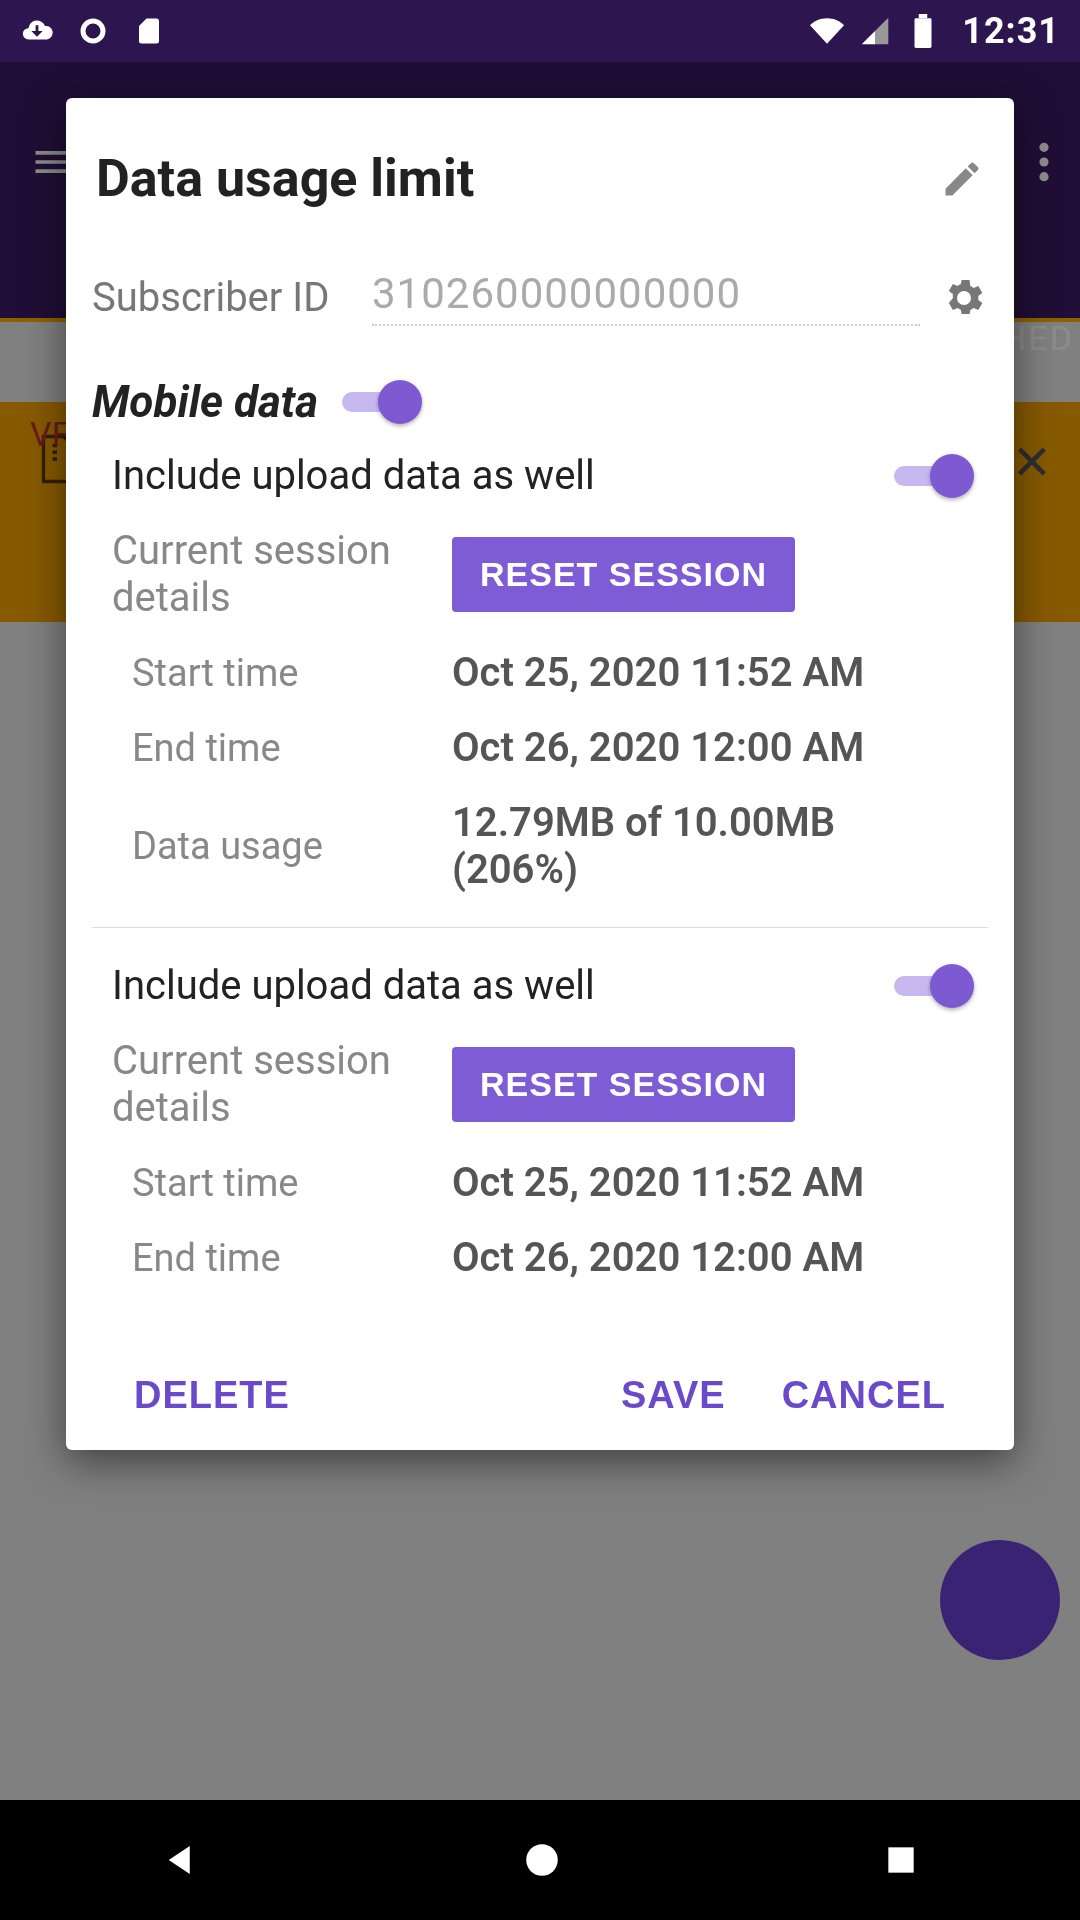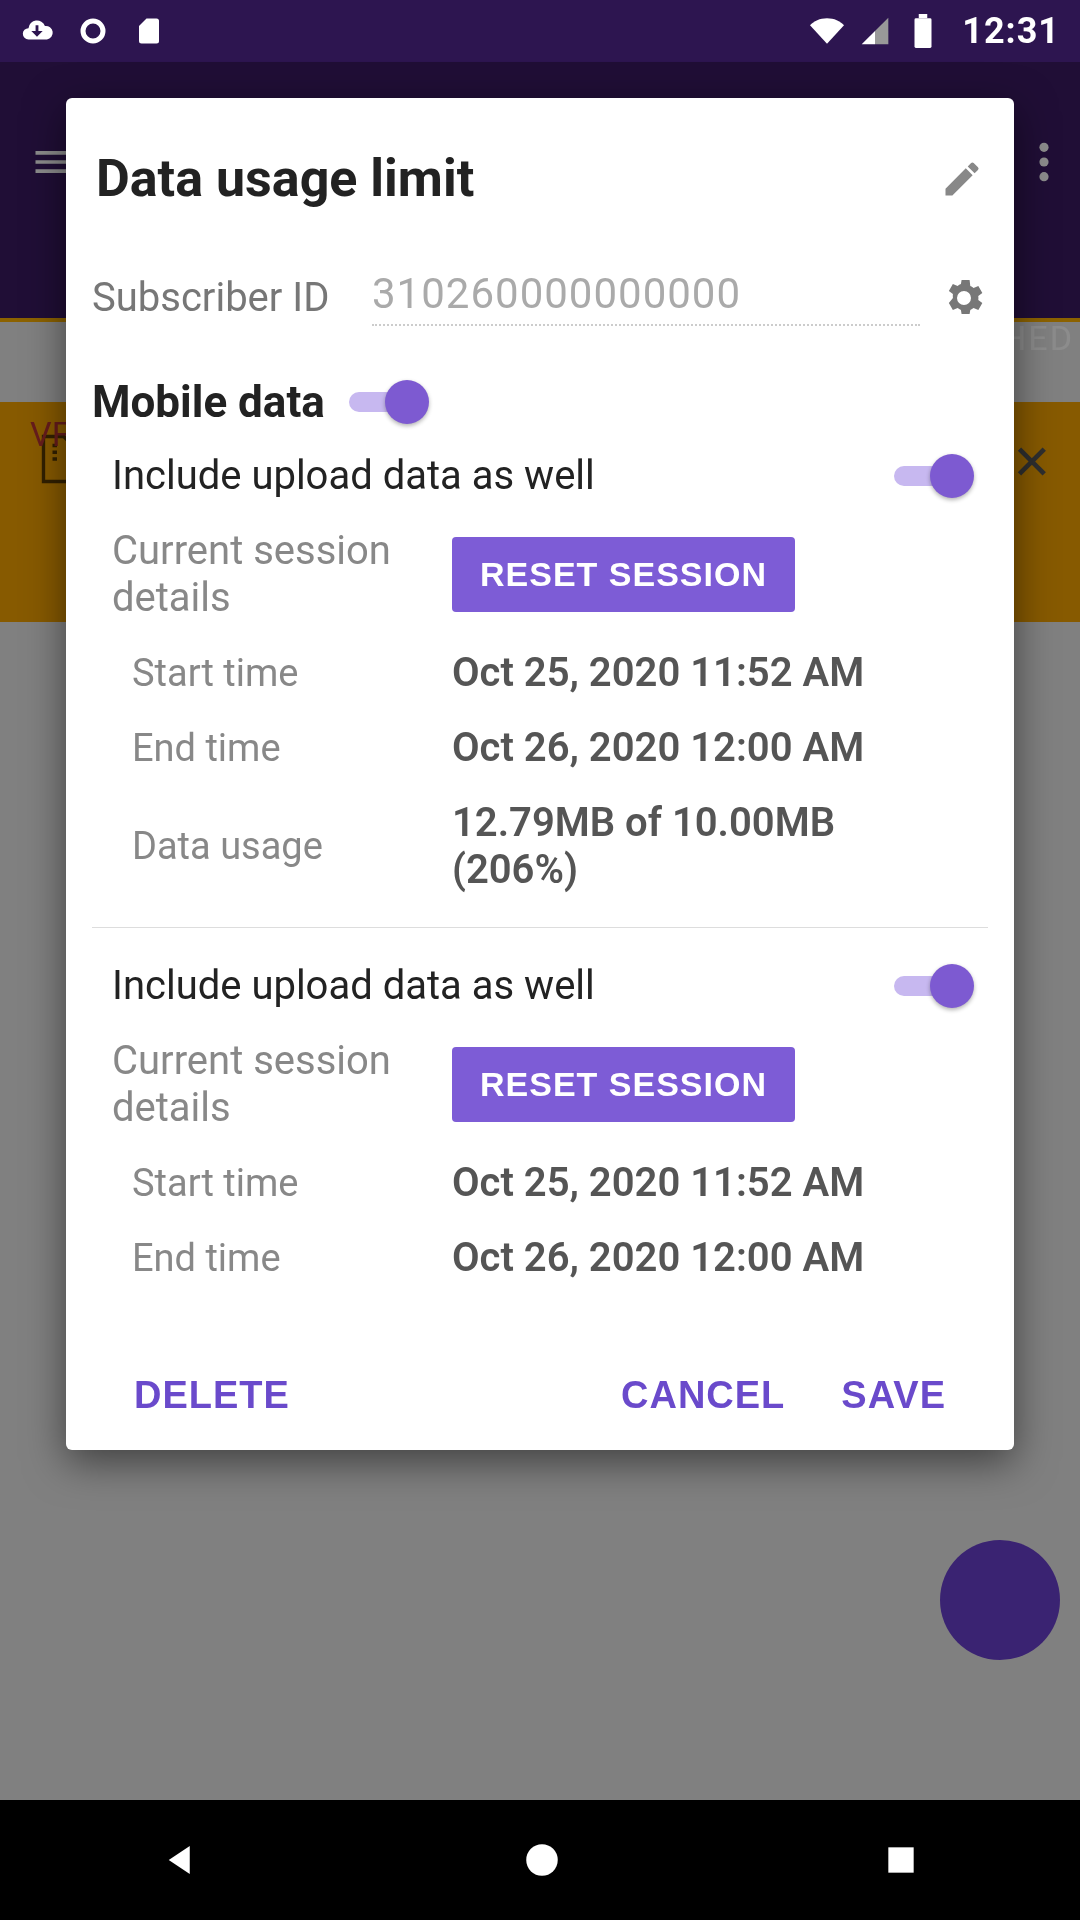--- a/index.html
+++ b/index.html
@@ -33,21 +33,21 @@
   .dialog-title-row { display: flex; align-items: center; padding: 50px 30px 30px 30px; }
   .dialog-title { font-size: 52px; font-weight: 700; color: #222; flex: 1; }
   .dialog-title-row .edit-btn { color: #777; }
 
   .row { display: flex; align-items: center; padding: 18px 0; }
   .subid-label { font-size: 40px; color: #777; min-width: 260px; }
   .subid-input-wrap { flex: 1; margin: 12px 20px; border-bottom: 2px dotted #ccc; padding-bottom: 6px; }
   .subid-input { font-size: 42px; color: #aaa; letter-spacing: 1px; }
   .gear-btn { color: #777; }
 
-  .section-header { display: flex; align-items: center; gap: 24px; padding: 20px 0 10px 0; }
+  .section-header { display: flex; align-items: center; gap: 24px; padding: 20px 0 10px 0; font-style: italic; }
   .section-header .label { font-size: 44px; font-weight: 700; color: #222; }
 
   .sub-row { display: flex; align-items: center; gap: 24px; padding: 14px 20px 14px 20px; }
   .sub-row .label { font-size: 40px; color: #222; flex: 1; }
 
   .sess-row { display: flex; align-items: center; padding: 14px 20px; }
   .sess-row .left { font-size: 40px; color: #888; flex: 0 0 340px; }
   .sess-row .left.indent { padding-left: 20px; font-size: 38px; }
   .sess-row .right { font-size: 40px; color: #555; font-weight: 600; flex: 1; }
 
@@ -216,22 +216,22 @@
     <div class="sess-row">
       <div class="left indent">End time</div>
       <div class="right">Oct 26, 2020 12:00 AM</div>
     </div>
 
   </div>
 
   <div class="dialog-footer">
     <button class="txt-btn">DELETE</button>
     <div class="spacer"></div>
+    <button class="txt-btn">SAVE</button>
     <button class="txt-btn">CANCEL</button>
-    <button class="txt-btn">SAVE</button>
   </div>
 </div>
 
 <div class="navbar">
   <span class="icon">
     <svg width="42" height="42" viewBox="0 0 24 24">
         <path d="M17 4v16L5 12z"></path>
       </svg>
   </span>
   <span class="icon">

